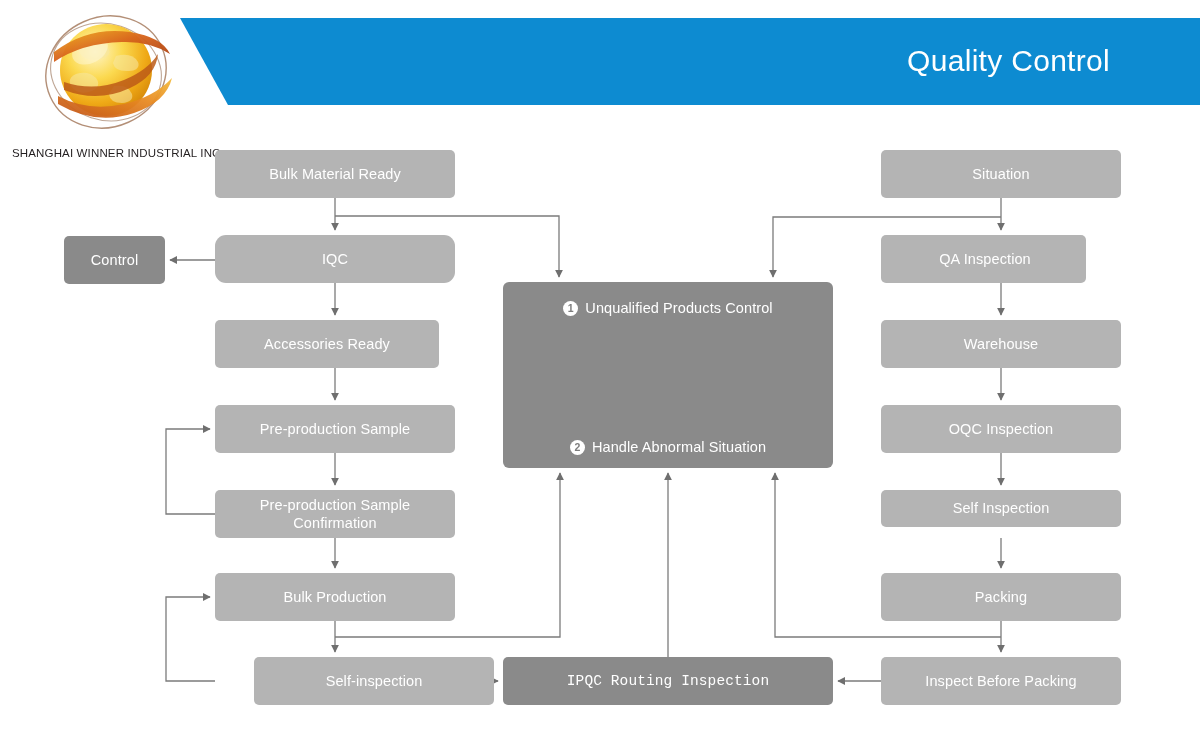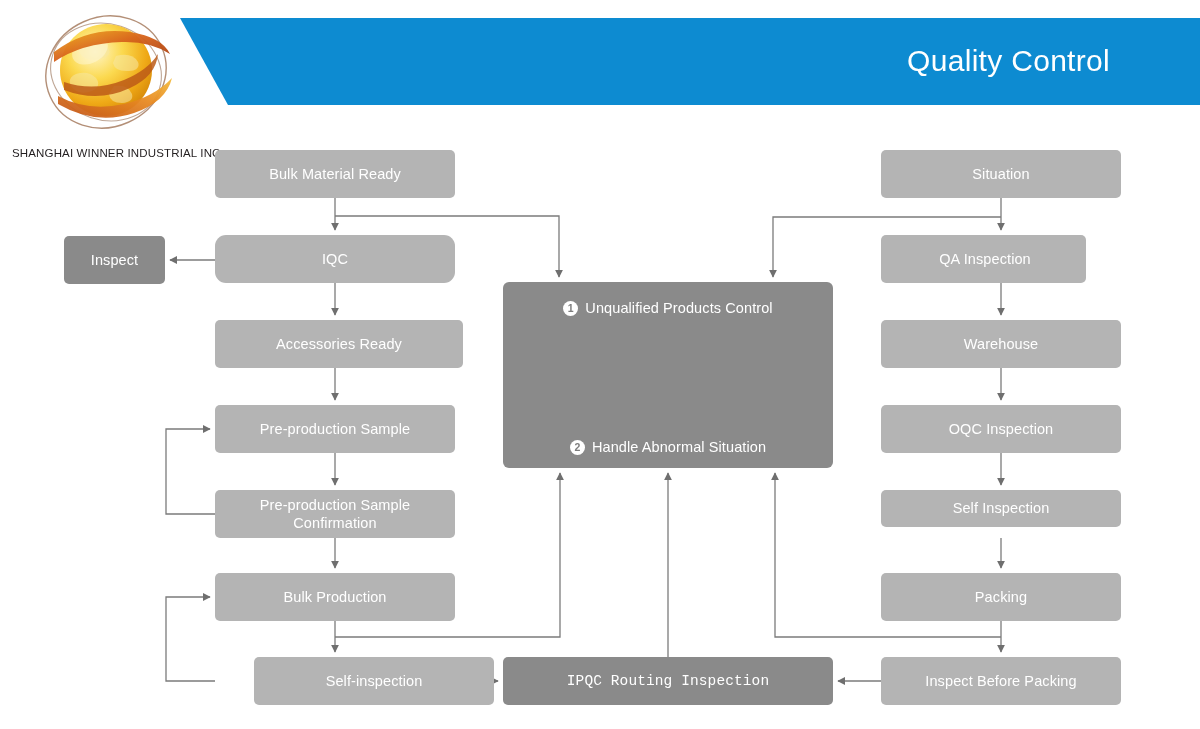--- a/index.html
+++ b/index.html
@@ -222,30 +222,30 @@
       <path d="M1001 198 L1001 230" marker-end="url(#arrow)"></path>
       <path d="M1001 283 L1001 315" marker-end="url(#arrow)"></path>
       <path d="M1001 368 L1001 400" marker-end="url(#arrow)"></path>
       <path d="M1001 453 L1001 485" marker-end="url(#arrow)"></path>
       <path d="M1001 538 L1001 568" marker-end="url(#arrow)"></path>
       <path d="M1001 621 L1001 652" marker-end="url(#arrow)"></path>
     </g>
   </svg>
 
   <div class="node dark" style="left:64px; top:236px; width:101px; height:48px;">
-    <span>Inspect</span>
+    <span>Control</span>
   </div>
 
   <div class="node light" style="left:215px; top:150px; width:240px; height:48px;justify-content:center;">
     <span>Bulk Material Ready</span>
   </div>
   <div class="node light" style="left:215px; top:235px; width:240px; height:48px;border-radius:11px;">
     <span>IQC</span>
   </div>
-  <div class="node light" style="left:215px; top:320px; width:248px; height:48px;">
+  <div class="node light" style="left:215px; top:320px; width:224px; height:48px;">
     <span>Accessories Ready</span>
   </div>
   <div class="node light" style="left:215px; top:405px; width:240px; height:48px;">
     <span>Pre-production Sample</span>
   </div>
   <div class="node light" style="left:215px; top:490px; width:240px; height:48px;">
     <span>Pre-production Sample Confirmation</span>
   </div>
   <div class="node light" style="left:215px; top:573px; width:240px; height:48px;">
     <span>Bulk Production</span>

